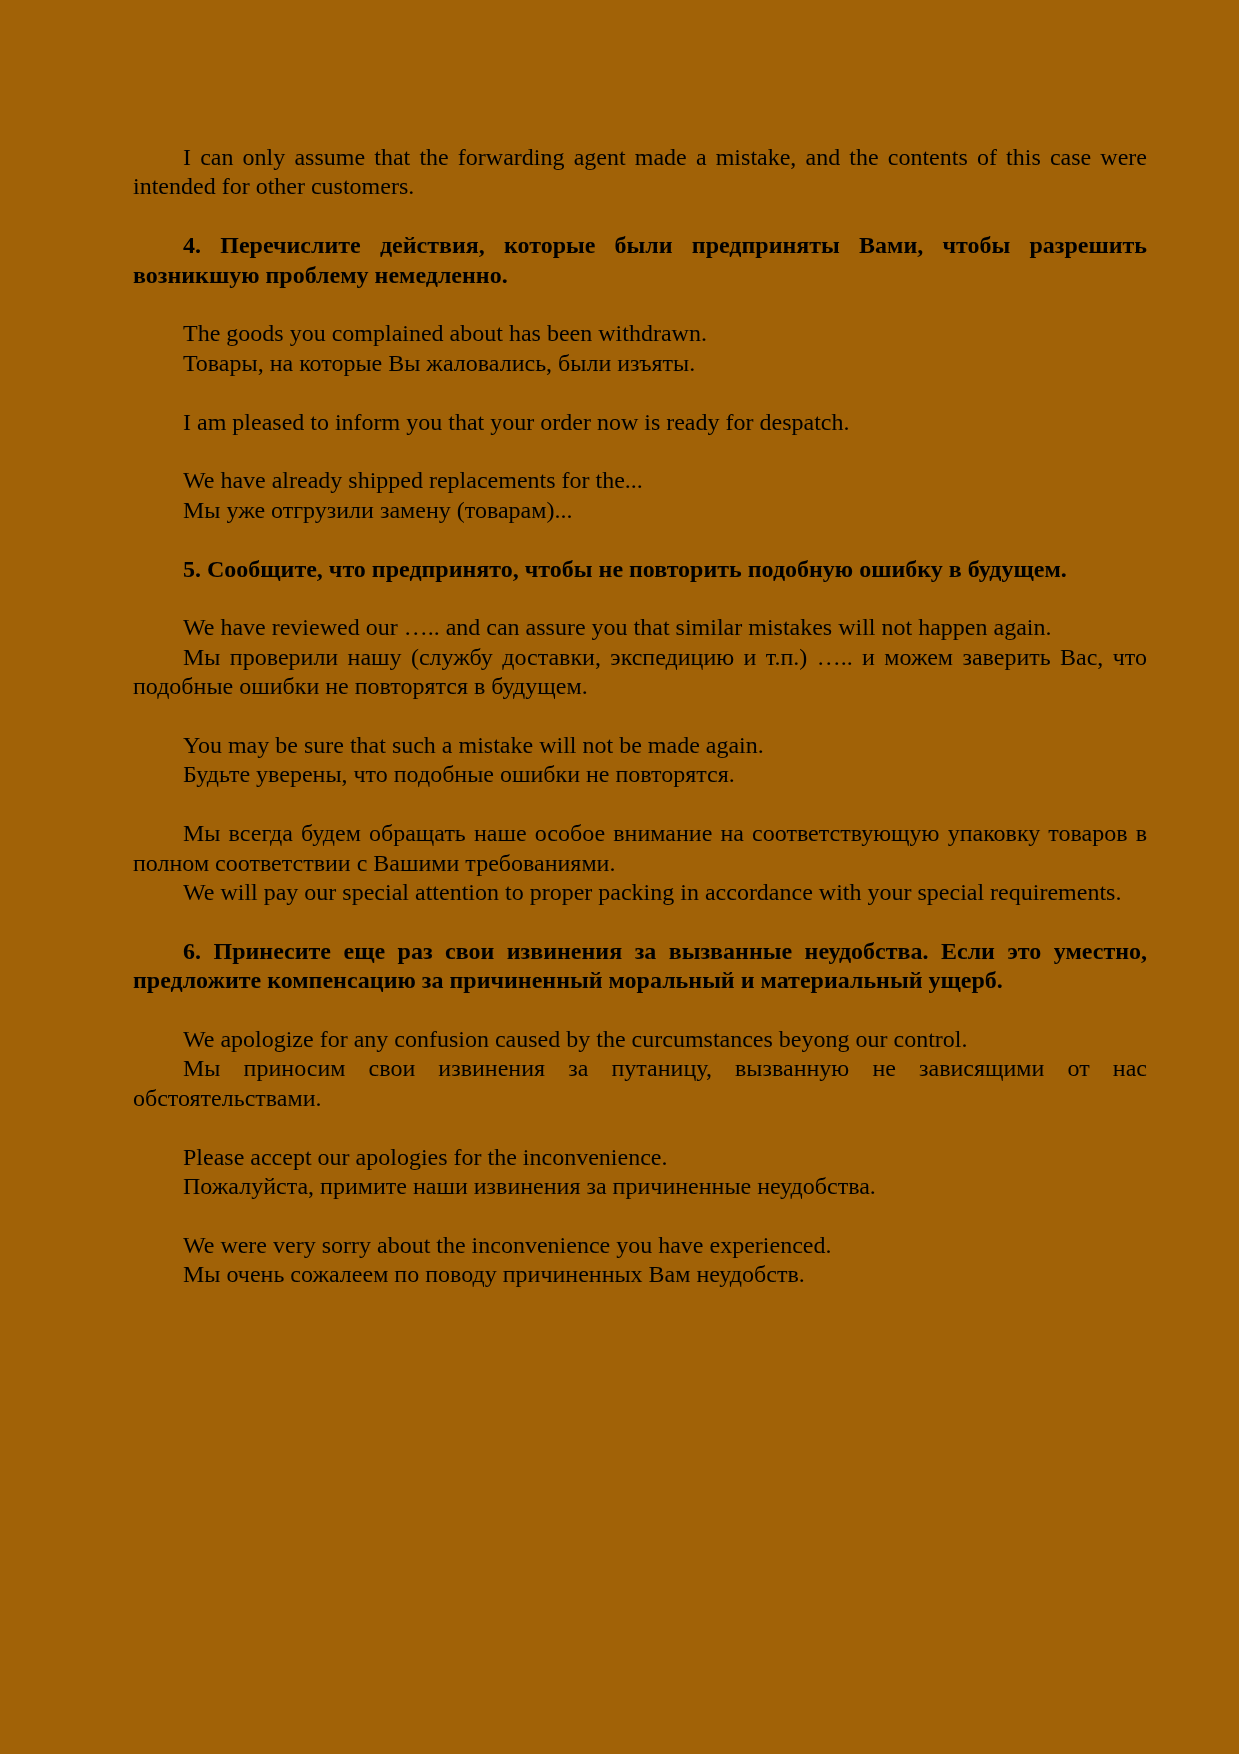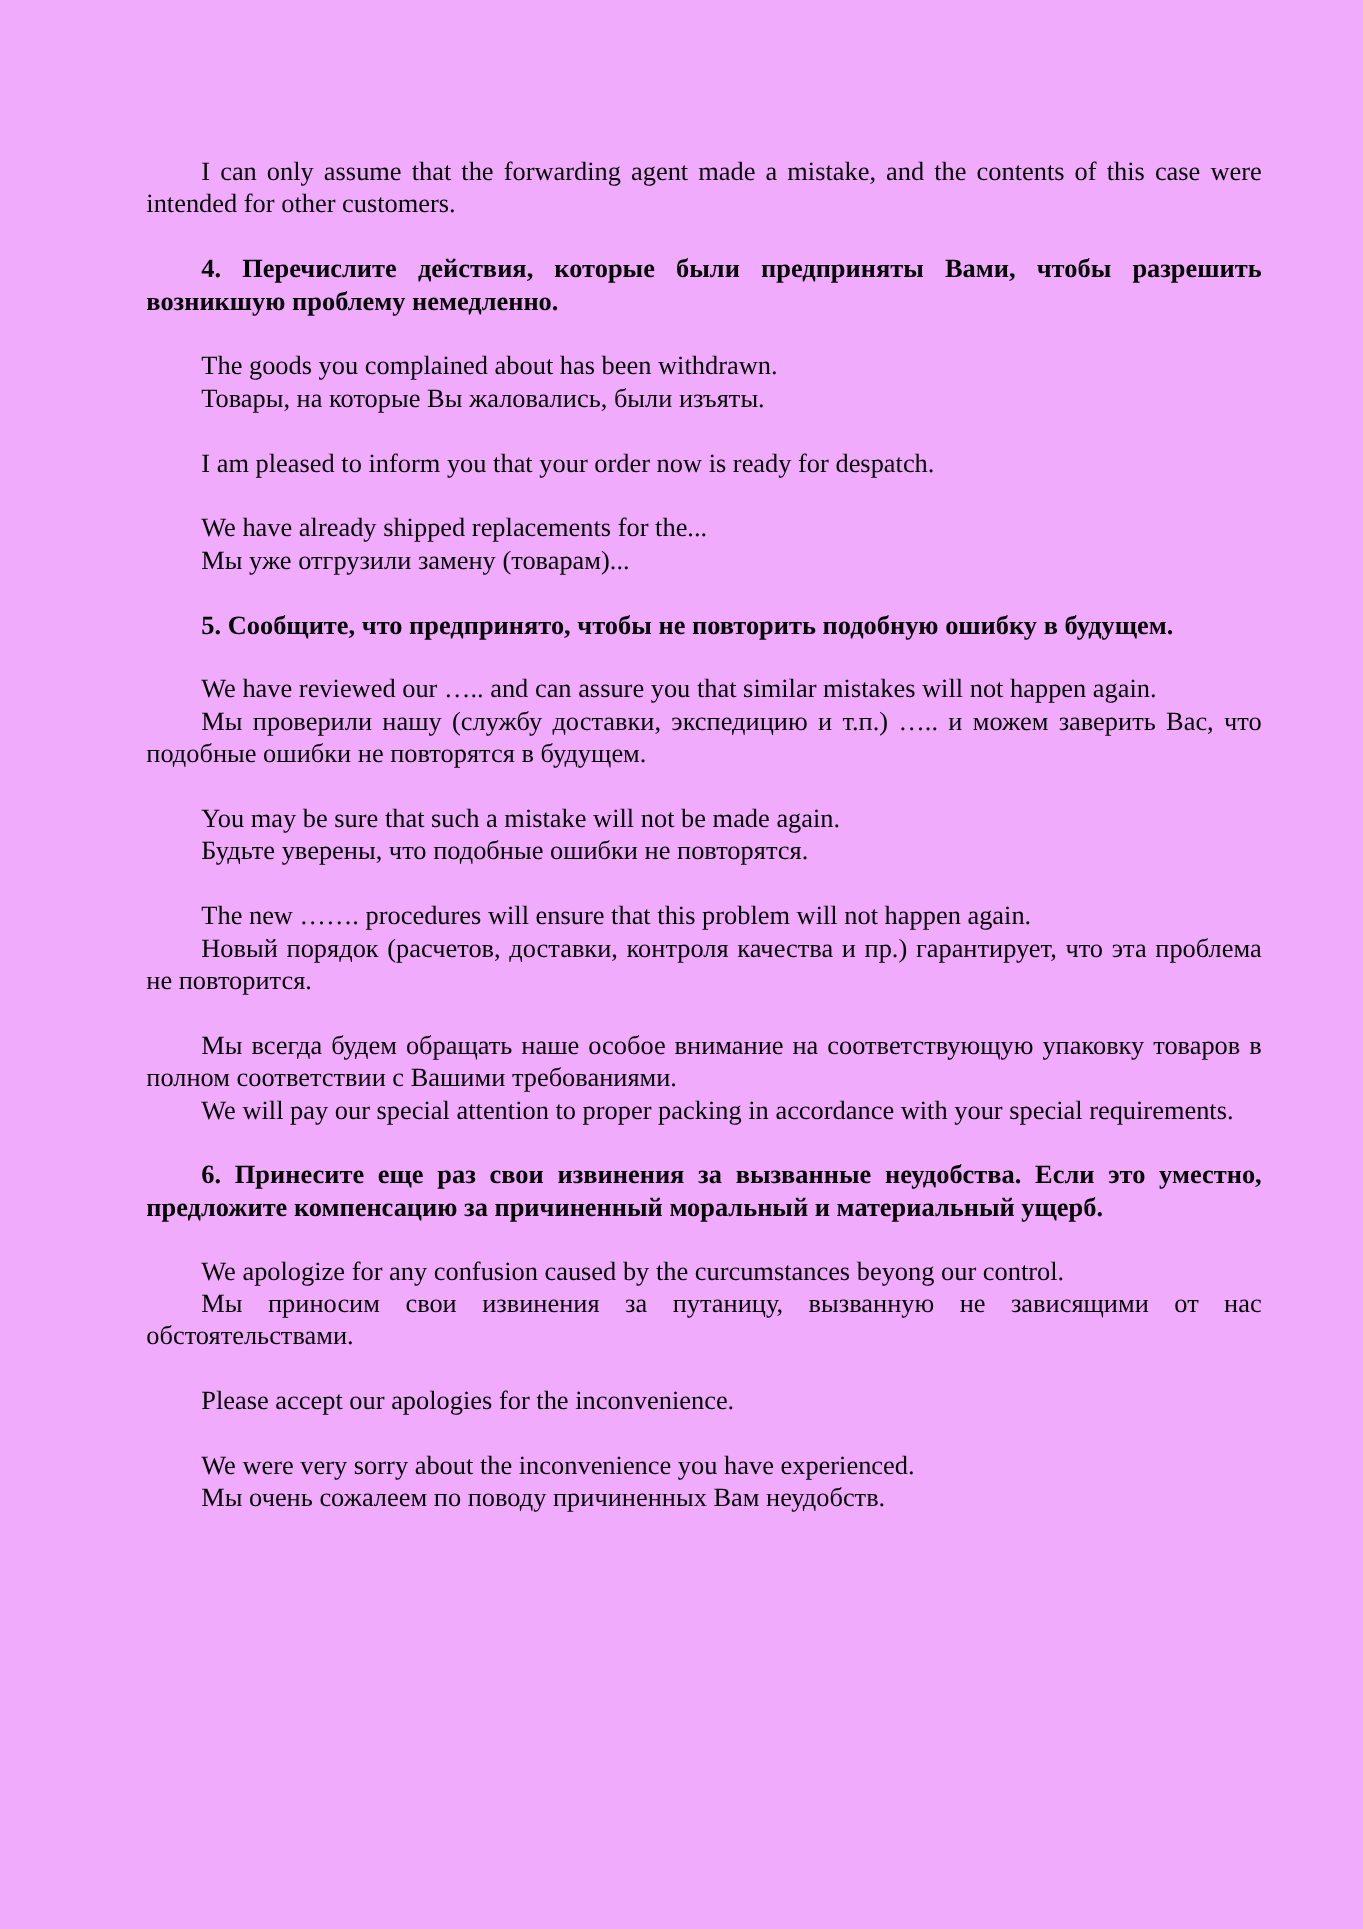--- a/index.html
+++ b/index.html
@@ -5,21 +5,21 @@
   html, body {
     margin: 0;
     padding: 0;
     background: #ffffff;
   }
   .page {
     position: relative;
     box-sizing: border-box;
     width: 1239px;
     height: 1754px;
-    background: #f0abfc;
+    background: #a16207;
     color: #000000;
     padding: 143px 92px 0 133px;
     font-family: "Liberation Serif", "DejaVu Serif", serif;
     font-size: 24px;
     line-height: 29.4px;
     overflow: hidden;
   }
   .group + .group {
     margin-top: 29.4px;
   }
@@ -59,35 +59,32 @@
       </div>
       <div class="group">
         <p>We have reviewed our ….. and can assure you that similar mistakes will not happen again.</p>
         <p>Мы проверили нашу (службу доставки, экспедицию и т.п.) ….. и можем заверить Вас, что подобные ошибки не повторятся в будущем.</p>
       </div>
       <div class="group">
         <p>You may be sure that such a mistake will not be made again.</p>
         <p>Будьте уверены, что подобные ошибки не повторятся.</p>
       </div>
       <div class="group">
-        <p>The new ……. procedures will ensure that this problem will not happen again.</p>
-        <p>Новый порядок (расчетов, доставки, контроля качества и пр.) гарантирует, что эта проблема не повторится.</p>
-      </div>
-      <div class="group">
         <p>Мы всегда будем обращать наше особое внимание на соответствующую упаковку товаров в полном соответствии с Вашими требованиями.</p>
         <p>We will pay our special attention to proper packing in accordance with your special requirements.</p>
       </div>
       <div class="group">
         <p class="heading">6. Принесите еще раз свои извинения за вызванные неудобства. Если это уместно, предложите компенсацию за причиненный моральный и материальный ущерб.</p>
       </div>
       <div class="group">
         <p>We apologize for any confusion caused by the curcumstances beyong our control.</p>
         <p>Мы приносим свои извинения за путаницу, вызванную не зависящими от нас обстоятельствами.</p>
       </div>
       <div class="group">
         <p>Please accept our apologies for the inconvenience.</p>
+        <p>Пожалуйста, примите наши извинения за причиненные неудобства.</p>
       </div>
       <div class="group">
         <p>We were very sorry about the inconvenience you have experienced.</p>
         <p>Мы очень сожалеем по поводу причиненных Вам неудобств.</p>
       </div>
     </div>
 </main>
 
 </body></html>

